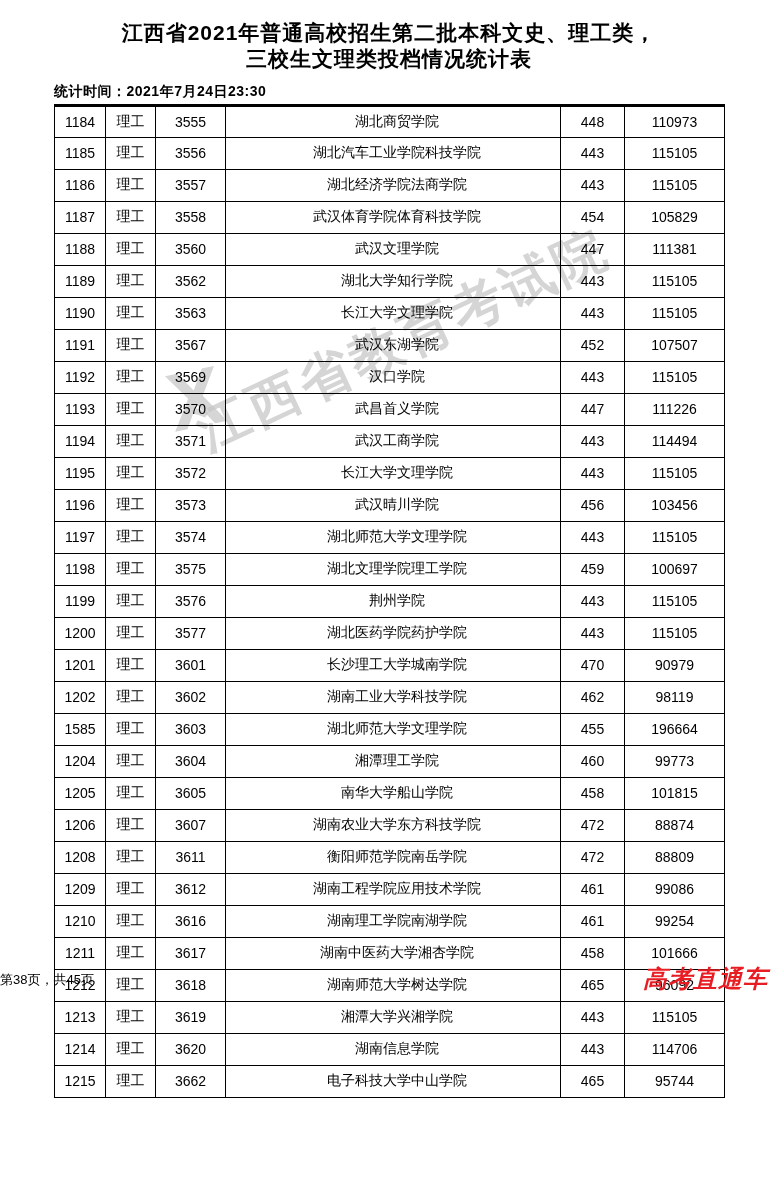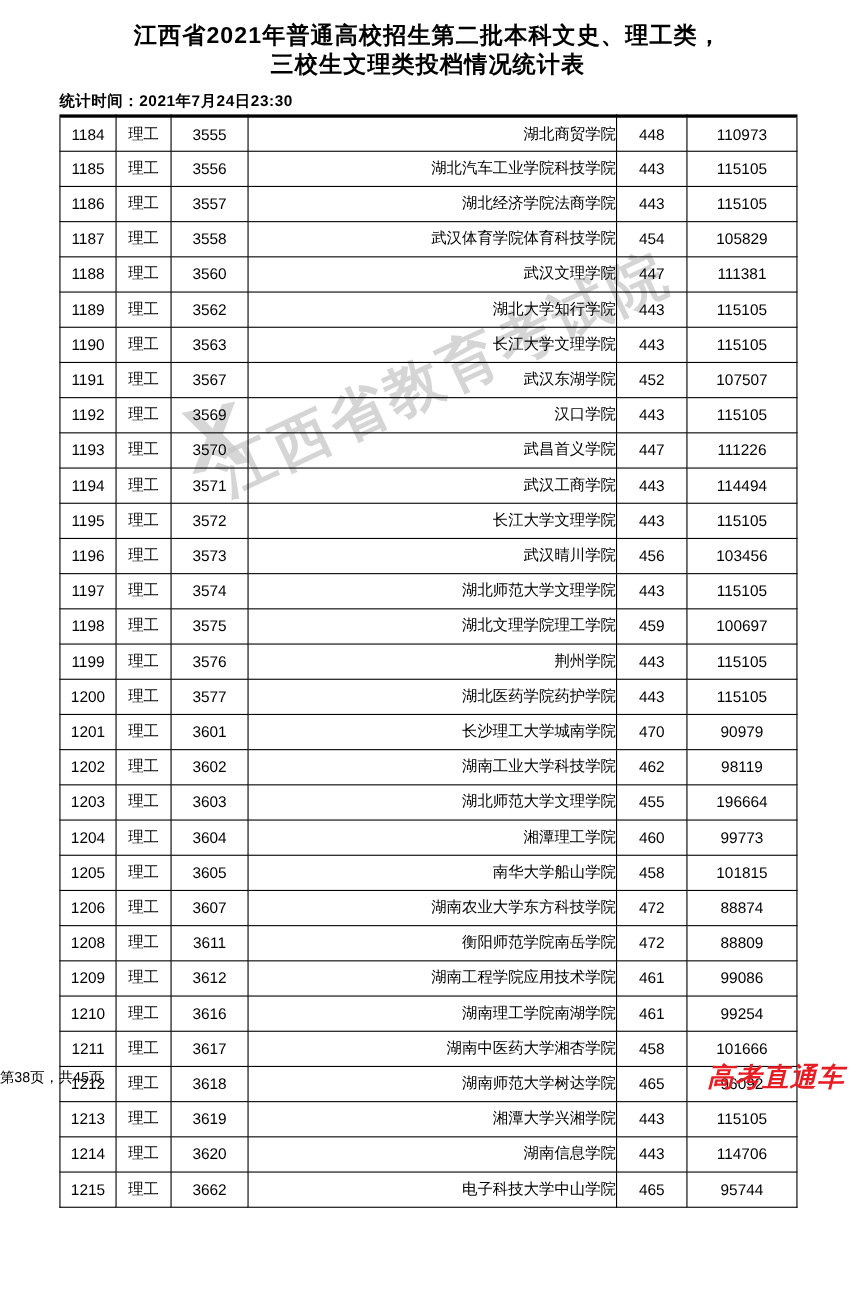--- a/index.html
+++ b/index.html
@@ -12,21 +12,21 @@
 
   .stats-time { width:670px; margin:10px auto 0 auto; font-size:14px; font-weight:bold;
     letter-spacing:0.5px; padding-bottom:3px; position:relative; z-index:3; }
 
   .table-wrap { position:relative; z-index:2; width:670px; margin:0 auto; }
   table { width:670px; border-collapse:collapse; table-layout:fixed; background:transparent; }
   td { border:1px solid #000; height:32px; font-size:14px; text-align:center;
     vertical-align:middle; overflow:hidden; white-space:nowrap; background:transparent; }
   table { border-top:3px solid #000;padding-left:35px; }
   tr:first-child td { border-top:none; }
-  .col-school-name { text-align:right; padding-left:8px; }
+  .col-school-name { text-align:center; padding-left:8px; }
 
   .watermark { position:absolute; left:200px; top:400px; z-index:1;
     transform:rotate(-25deg); transform-origin:0 50%;
     font-size:52px; font-weight:bold; color:#c7c7c7; opacity:0.75;
     letter-spacing:4px; white-space:nowrap; pointer-events:none; }
   .watermark-x { position:absolute; left:168px; top:352px; z-index:1;
     font-size:82px; font-weight:bold; color:#cccccc; opacity:0.8;
     transform:rotate(-12deg); pointer-events:none; }
 
   .footer-pageinfo { position:absolute; left:0; right:0; bottom:18px; 
@@ -206,21 +206,21 @@
           </tr>
           <tr>
             <td class="col-seq">1202</td>
             <td class="col-category">理工</td>
             <td class="col-code">3602</td>
             <td class="col-school-name">湖南工业大学科技学院</td>
             <td class="col-score">462</td>
             <td class="col-rank">98119</td>
           </tr>
           <tr>
-            <td class="col-seq">1203</td>
+            <td class="col-seq">1585</td>
             <td class="col-category">理工</td>
             <td class="col-code">3603</td>
             <td class="col-school-name">湖北师范大学文理学院</td>
             <td class="col-score">455</td>
             <td class="col-rank">196664</td>
           </tr>
           <tr>
             <td class="col-seq">1204</td>
             <td class="col-category">理工</td>
             <td class="col-code">3604</td>

